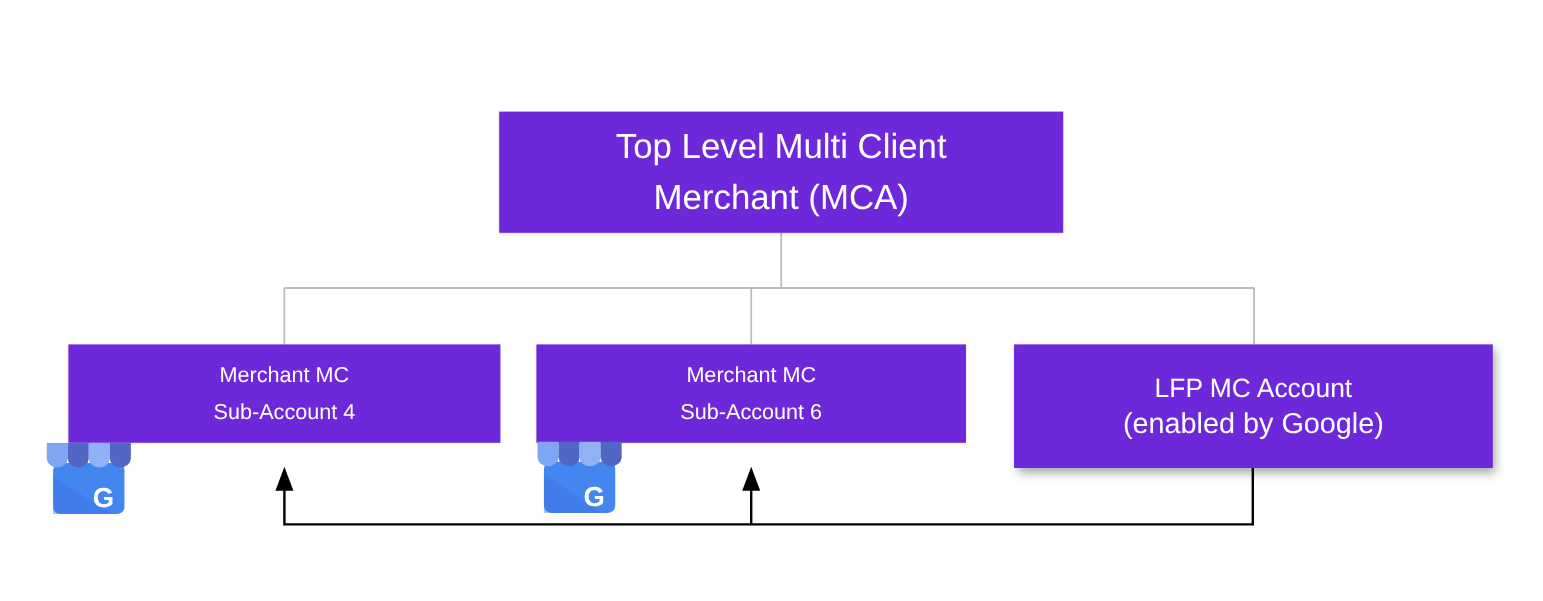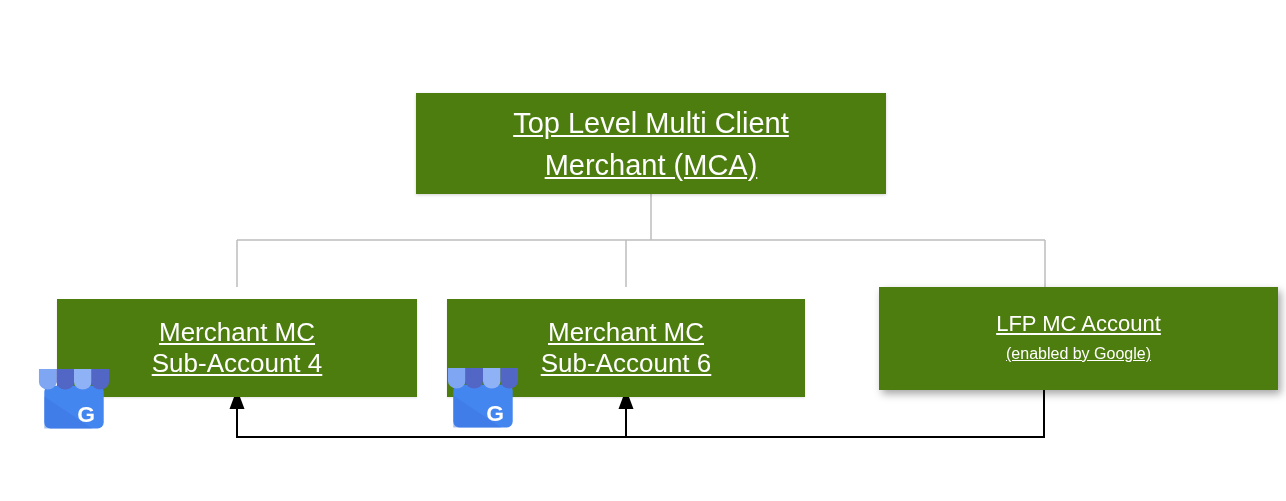--- a/index.html
+++ b/index.html
@@ -8,49 +8,47 @@
     width:1286px;height:501px;
     background:#ffffff;
     font-family:"Liberation Sans", sans-serif;
     overflow:hidden;
   }
   .overlay{
     position:absolute;left:0;top:0;width:1286px;height:501px;
   }
   .node{
     position:absolute;
-    background:#4d7c0f;
+    background:#6d28d9;
     color:#ffffff;
     display:flex;
     flex-direction:column;
     align-items:center;
     justify-content:center;
     text-align:center;
-    text-decoration:underline;
   }
   .node.mca{
     left:416px;top:93px;width:470px;height:101px;
     font-size:29px;line-height:42px;
     box-shadow:0 1px 3px rgba(0,0,0,0.18);
   }
   .node.sub{
-    top:287px;width:360px;height:98px;
-    font-size:26px;line-height:31px;
+    top:287px;width:360px;height:82px;
+    font-size:18px;line-height:31px;
     box-shadow:0 1px 2px rgba(0,0,0,0.10);
-    margin-top:12px;
   }
   .node.sub1{left:57px;}
   .node.sub2{left:447px;width:358px;}
   .node.lfp{
-    left:879px;top:287px;width:399px;height:103px;
+    left:845px;top:287px;width:399px;height:103px;
     font-size:22px;line-height:31px;
     box-shadow:3px 4px 8px rgba(0,0,0,0.35);
   }
   .node .small{
-    font-size:16px;line-height:30px;font-weight:400;
+    font-size:24px;line-height:30px;font-weight:400;
   }
   .gmb-icon{
     position:absolute;width:74px;height:64px;
   }
   .gmb-icon.icon1{left:37px;top:369px;}
   .gmb-icon.icon2{left:446px;top:368px;}
   .gmb-g{
     font-family:"Liberation Sans", sans-serif;
     font-weight:bold;
   }

